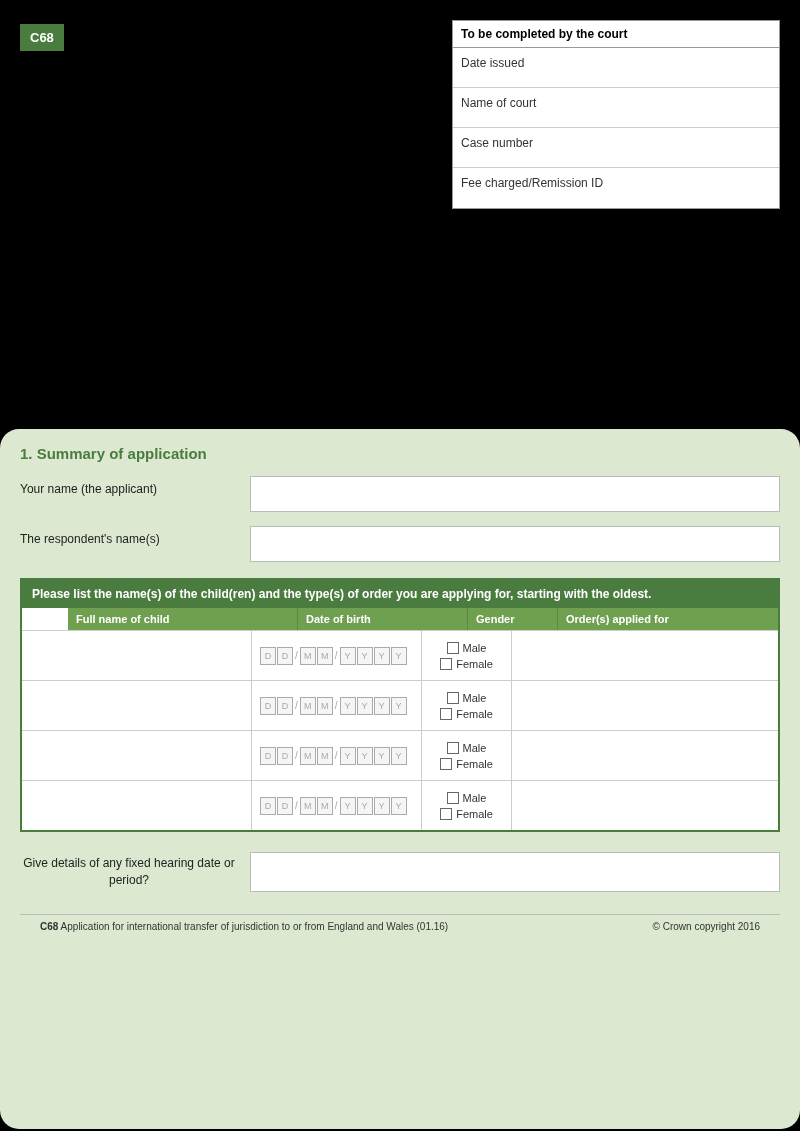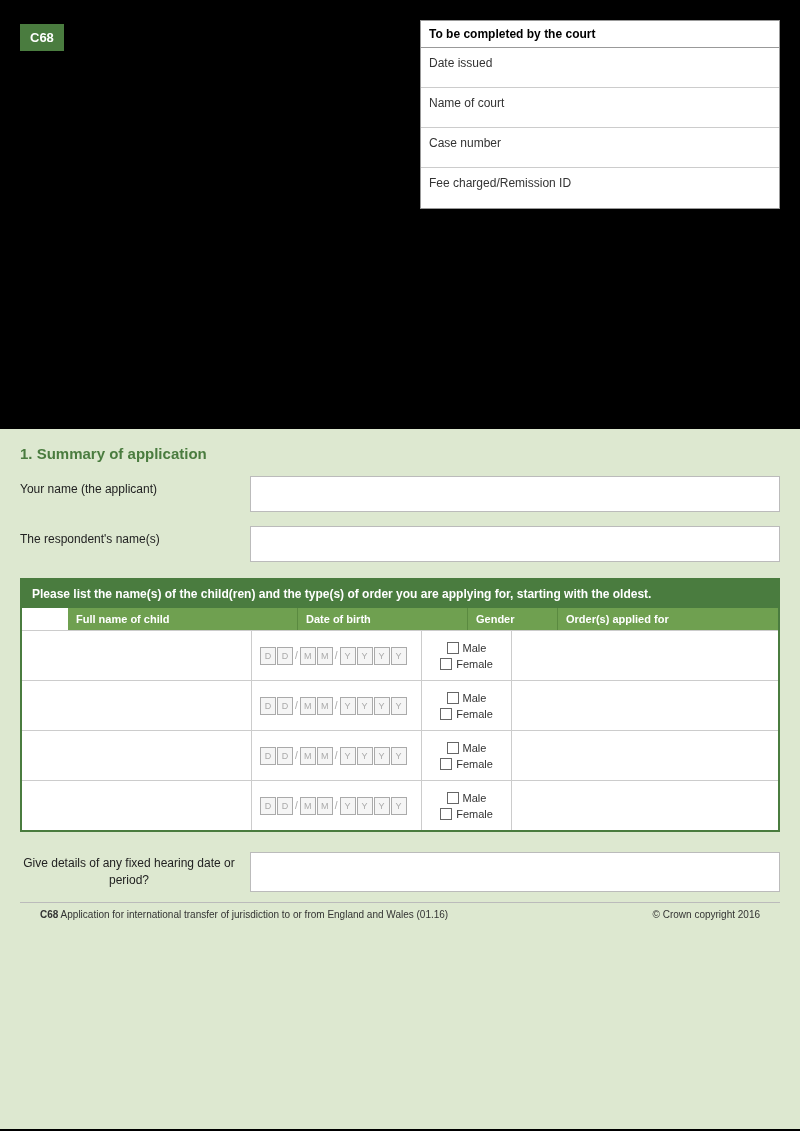--- a/index.html
+++ b/index.html
@@ -25,21 +25,21 @@
       font-weight: bold;
       font-size: 13px;
       padding: 4px 8px;
       border: 2px solid #4a7c3f;
       display: inline-block;
       margin-top: 4px;
     }
 
     .court-table {
       border: 1px solid #999;
-      width: 360px;
+      width: 328px;
       background: white;
     }
 
     .court-table .court-header {
       background: white;
       font-weight: bold;
       font-size: 12px;
       padding: 6px 8px;
       border-bottom: 1px solid #999;
     }
@@ -58,20 +58,21 @@
 
     .middle-black {
       background: #000;
       height: 220px;
     }
 
     .main-content {
       background: #dde8d0;
       padding: 16px 20px 20px 20px;
       min-height: 700px;
+      border-radius: 19px;
     }
 
     .section-title {
       color: #4a7c3f;
       font-weight: bold;
       font-size: 15px;
       margin-bottom: 14px;
     }
 
     .form-row {
@@ -230,21 +231,21 @@
     }
 
     .footer {
       background: #dde8d0;
       border-top: 1px solid #bbb;
       padding: 6px 20px;
       display: flex;
       justify-content: space-between;
       font-size: 10px;
       color: #333;
-      margin-top: 10px;
+      margin-top: 22px;
     }
 
     .footer-left {
       font-size: 10px;
     }
 
     .footer-left strong {
       font-weight: bold;
     }
 

